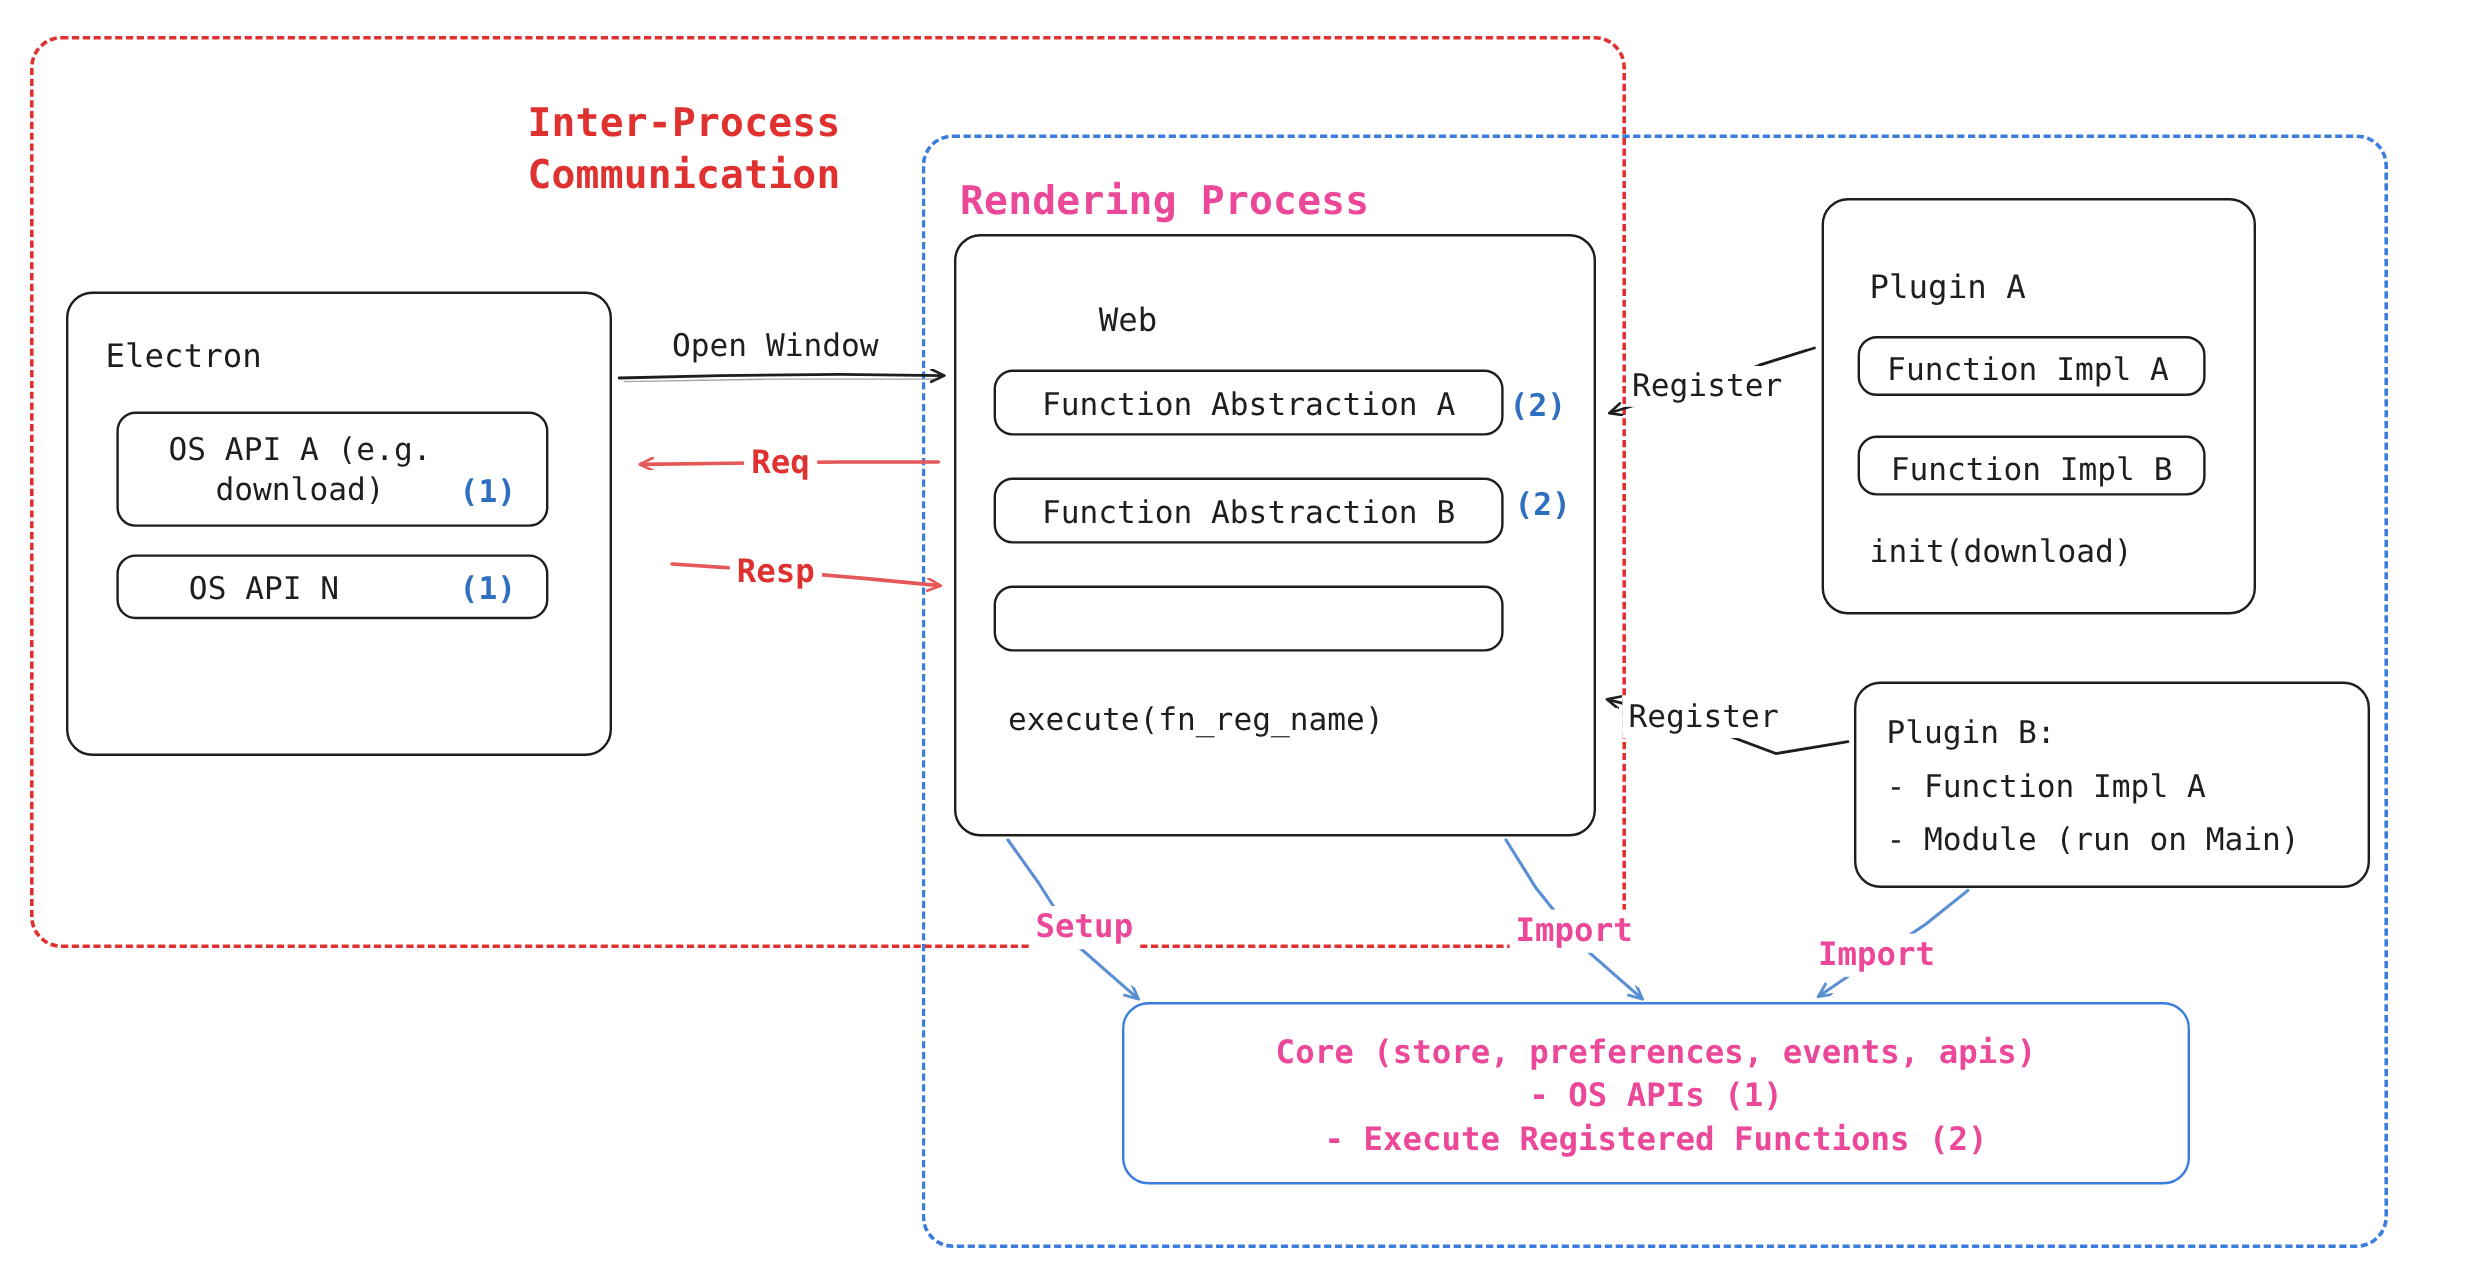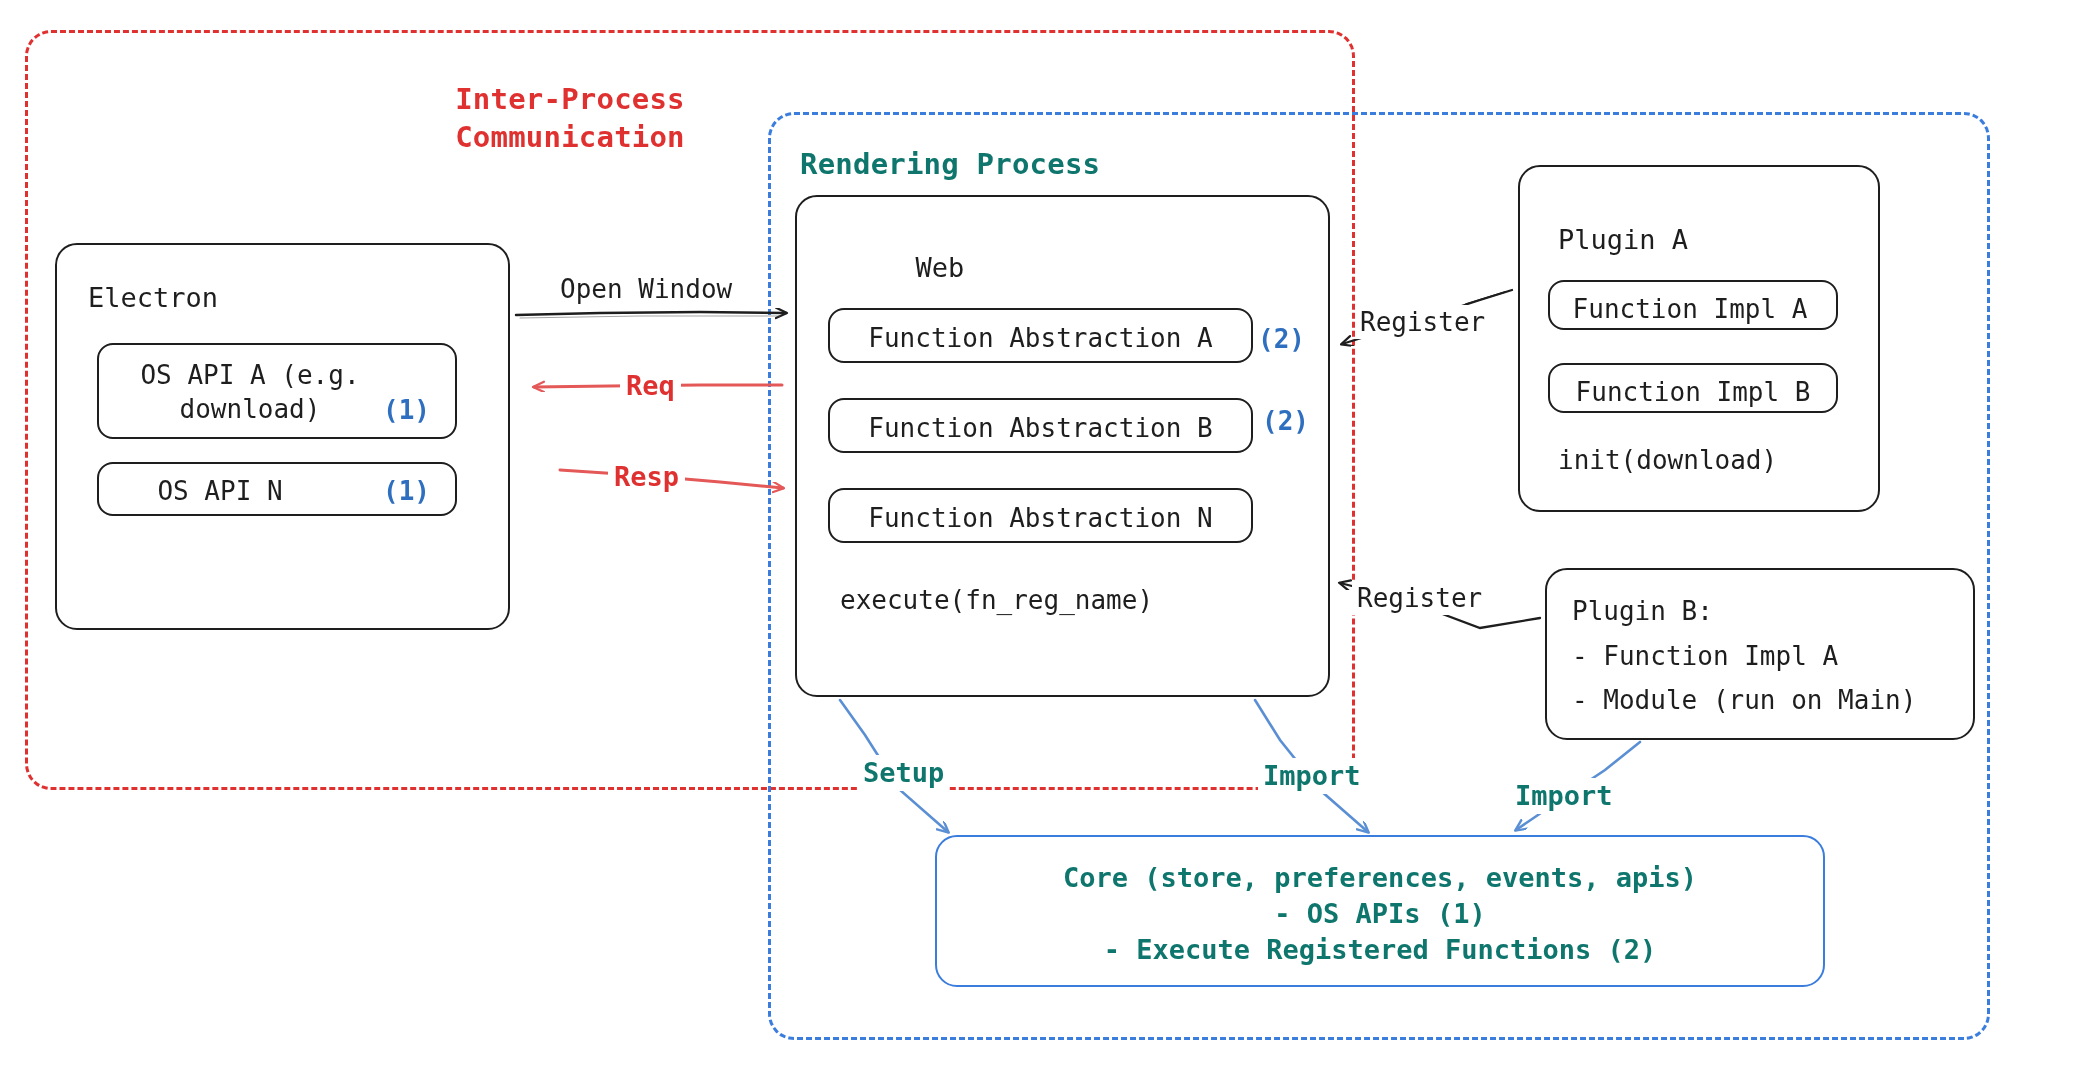--- a/index.html
+++ b/index.html
@@ -15,23 +15,23 @@
 
   
   .hbox{position:absolute;box-sizing:border-box;border:2.6px solid #1e1e1e;border-radius:22px;background:#fff;}
   .hbox.inner{border-width:2.2px;border-radius:16px;}
   .hbox.core{border:2.6px solid #3b7ddd;border-radius:22px;}
 
   .lbl{position:absolute;white-space:pre;color:#1e1e1e;line-height:1.32;}
   .lbl.center{text-align:center;}
   .red{color:#e03131;}
   .blue{color:#2f6fc0;}
-  .blue2{color:#0f766e;}
+  .blue2{color:#ec4899;}
 
-  .t-region{font-size:29px;font-weight:700;letter-spacing:.2px;}
+  .t-region{font-size:33px;font-weight:700;letter-spacing:.2px;}
   .t-boxtitle{font-size:27px;}
   .t-inner{font-size:26px;}
   .t-arrow{font-size:26px;}
   .t-arrow.red{font-weight:700;font-size:27px;}
   .t-arrow.blue2{font-weight:700;font-size:27px;}
   .t-mark{font-size:26px;font-weight:600;}
   .t-core{font-size:27px;font-weight:700;line-height:1.45;}
 </style>
 </head>
 <body>
@@ -66,21 +66,20 @@
 
   <div class="hbox inner" style="left:828px;top:308px;width:425px;height:55px;"></div>
   <div class="lbl t-inner center" style="left:828px;top:321px;width:425px;">Function Abstraction A</div>
   <div class="lbl t-mark blue" style="left:1258px;top:322px;">(2)</div>
 
   <div class="hbox inner" style="left:828px;top:398px;width:425px;height:55px;"></div>
   <div class="lbl t-inner center" style="left:828px;top:411px;width:425px;">Function Abstraction B</div>
   <div class="lbl t-mark blue" style="left:1262px;top:404px;">(2)</div>
 
   <div class="hbox inner" style="left:828px;top:488px;width:425px;height:55px;"></div>
-  <div class="lbl t-inner center" style="left:828px;top:501px;width:425px;">Function Abstraction N</div>
 
   <div class="lbl t-inner" style="left:840px;top:583px;">execute(fn_reg_name)</div>
 
   <div class="hbox" style="left:1518px;top:165px;width:362px;height:347px;"></div>
   <div class="lbl t-boxtitle" style="left:1558px;top:222px;">Plugin A</div>
 
   <div class="hbox inner" style="left:1548px;top:280px;width:290px;height:50px;"></div>
   <div class="lbl t-inner center" style="left:1548px;top:292px;width:284px;">Function Impl A</div>
 
   <div class="hbox inner" style="left:1548px;top:363px;width:290px;height:50px;"></div>

